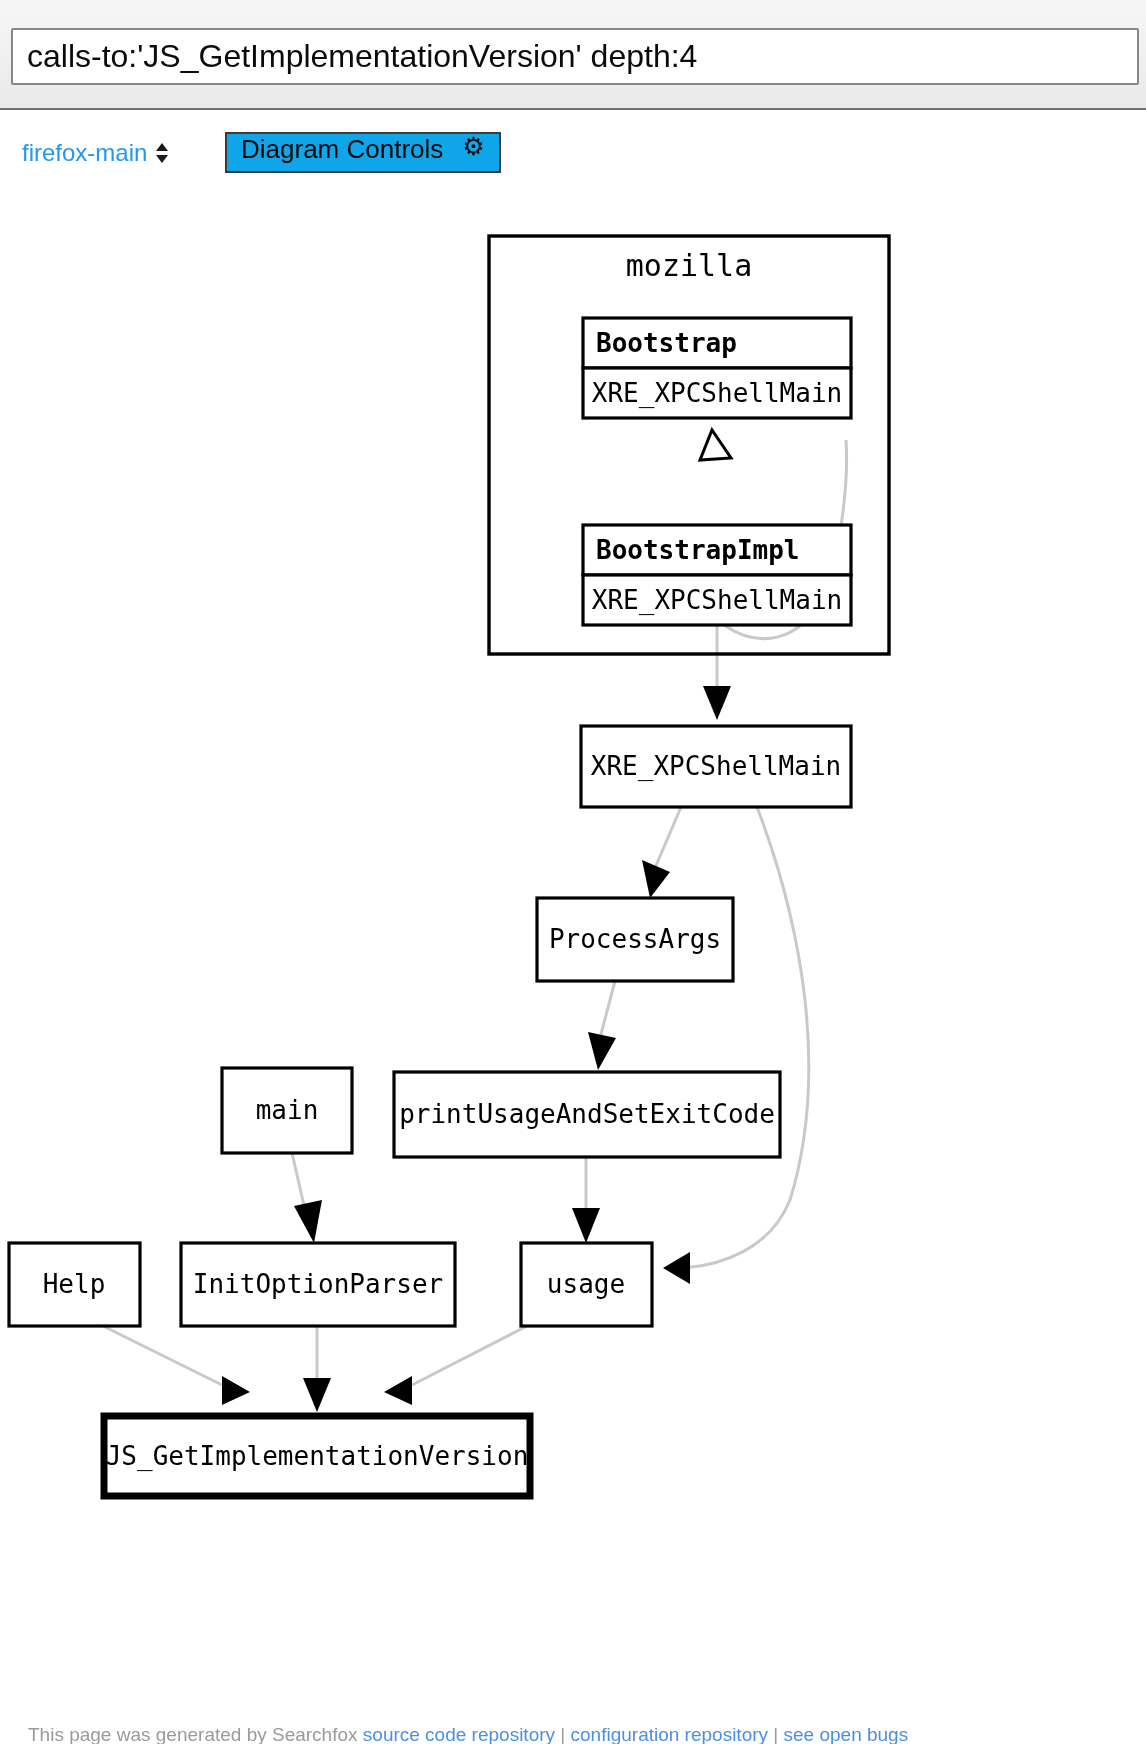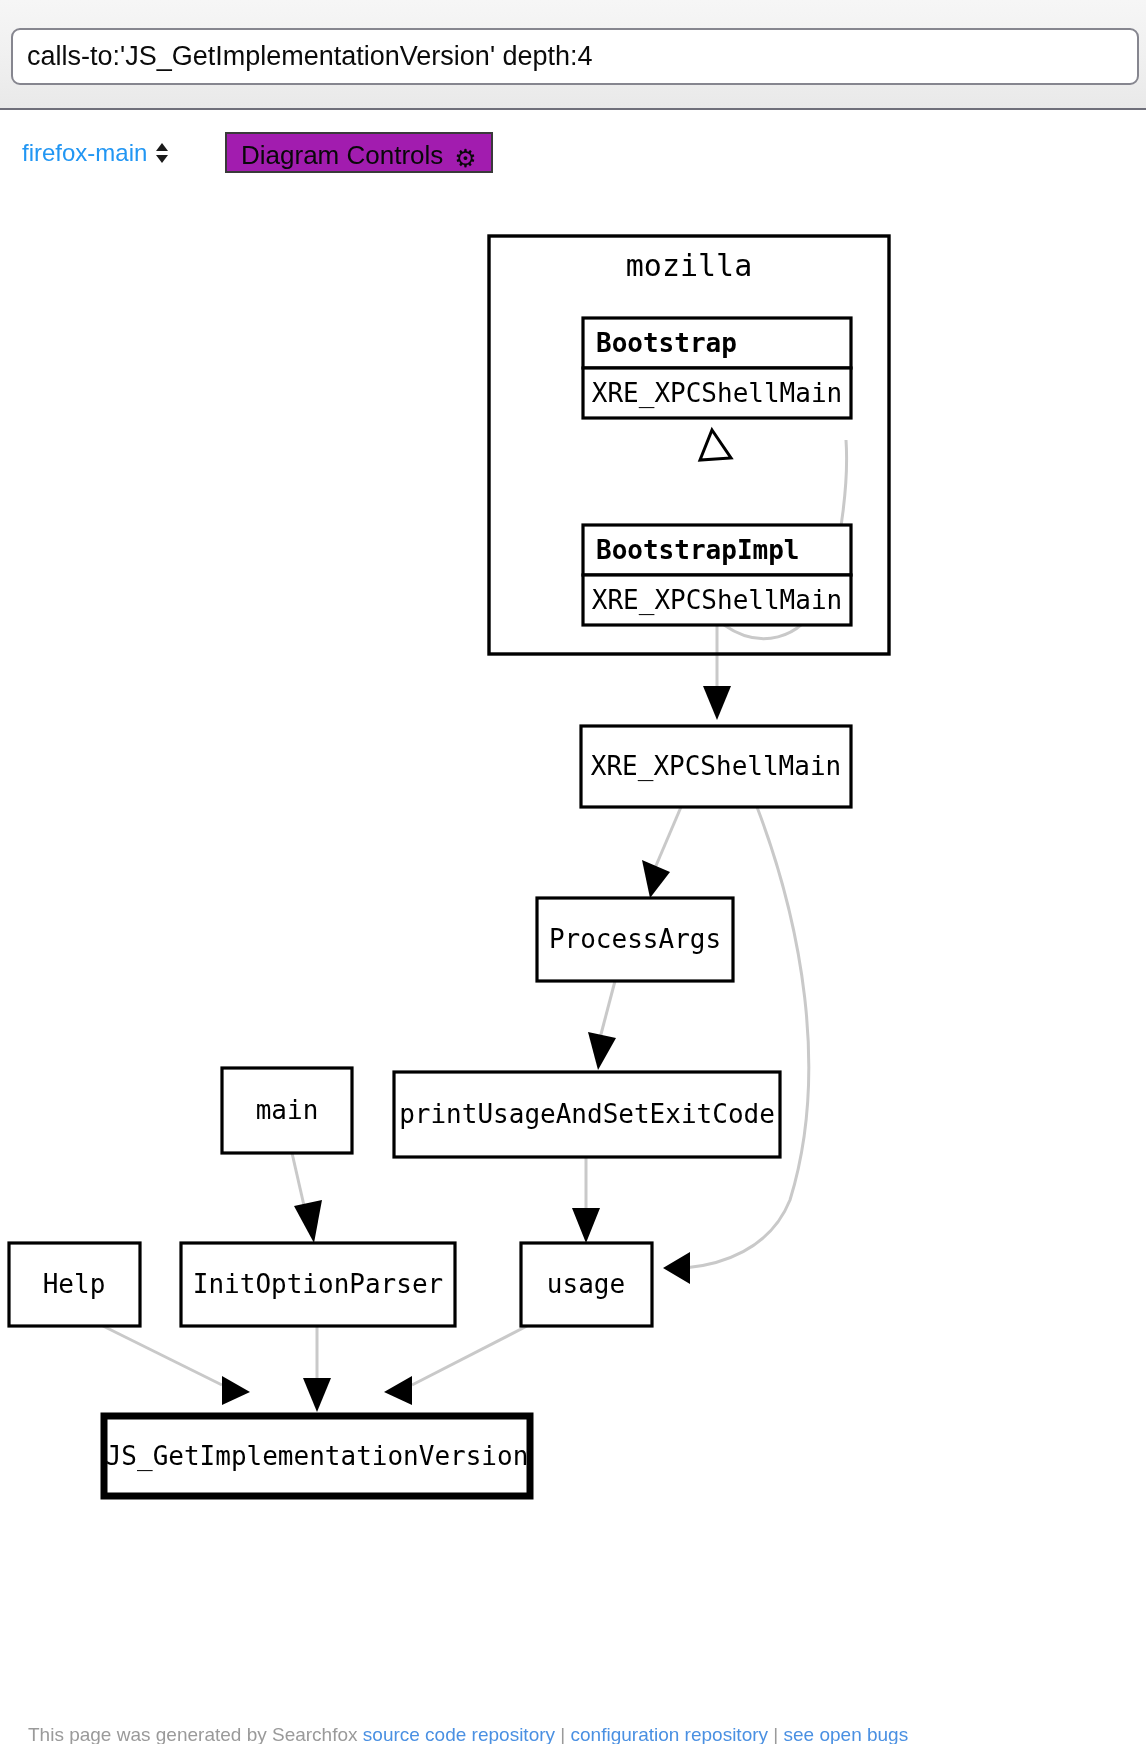--- a/index.html
+++ b/index.html
@@ -28,23 +28,23 @@
   }
   #query-input {
     position: absolute;
     left: 11px;
     top: 28px;
     width: 1128px;
     height: 57px;
     box-sizing: border-box;
     background: #ffffff;
     border: 2px solid #86868f;
-    border-radius: 9px;
-    font-family: "Liberation Sans", sans-serif;
-    font-size: 27px;
+    border-radius: 2px;
+    font-family: "Liberation Sans", sans-serif;
+    font-size: 32px;
     color: #0b0b0b;
     padding: 0 14px;
     outline: none;
   }
 
   
   #controls-row {
     position: absolute;
     left: 0;
     top: 132px;
@@ -88,25 +88,25 @@
     bottom: 3px;
     border-top: 8px solid #1a1a1a;
   }
 
   #diagram-controls-button {
     position: absolute;
     left: 225px;
     top: 0px;
     height: 41px;
     display: flex;
-    align-items: flex-end;
-    gap: 11px;
+    align-items: flex-start;
+    gap: 19px;
     padding: 0 14px;
     box-sizing: border-box;
-    background: #a21caf;
+    background: #0ea5e9;
     border: 2px solid #3a3a3a;
     font-size: 26px;
     color: #080808;
     font-family: "Liberation Sans", sans-serif;
     cursor: pointer;
   }
   #diagram-controls-button .gear {
     display: inline-block;
     line-height: 1;
     font-size: 25px;

